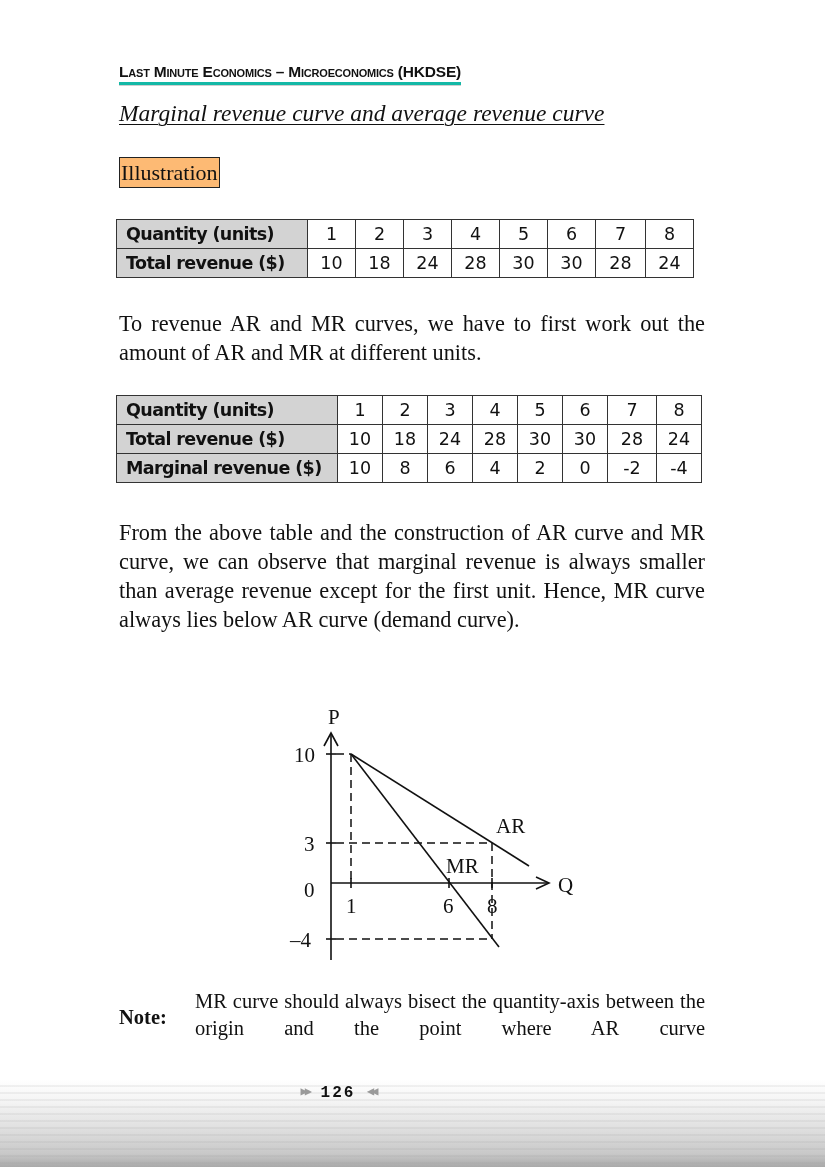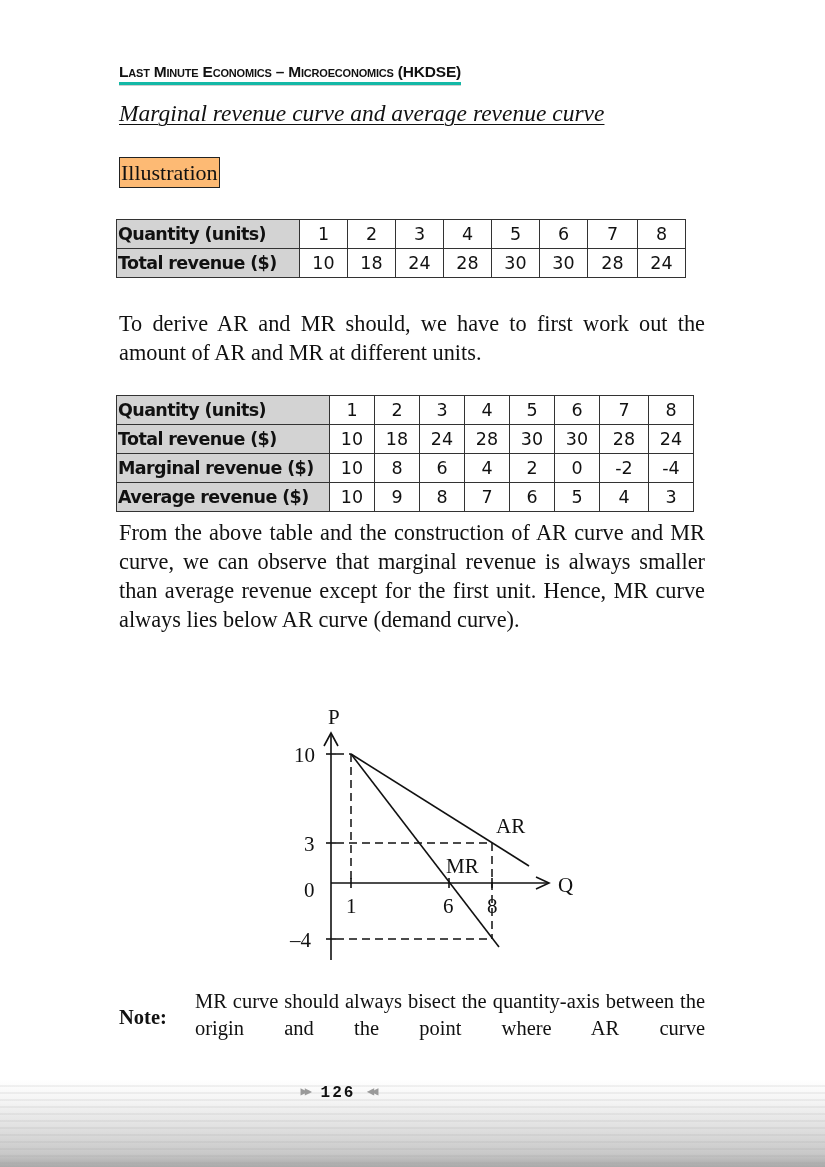--- a/index.html
+++ b/index.html
@@ -31,21 +31,21 @@
     position: absolute; border-collapse: collapse;
     font-family: "DejaVu Sans", "Liberation Sans", sans-serif;
     font-size: 17.5px;
   }
   table.data td {
     border: 1.5px solid #333; text-align: center; padding: 0; height: 28px; line-height: 28px;
   }
   table.data td.rowhead {
     background: #d3d3d3; text-align: left; font-weight: bold;
     font-family: "DejaVu Sans", sans-serif; font-size: 17.5px;
-    padding-left: 1px; letter-spacing: -0.6px; transform-origin: left;
+    padding-left: 9px; letter-spacing: -0.6px; transform-origin: left;
   }
   #t1 { left: 116px; top: 219px; }
   #t1 td.rowhead { width: 181px; }
   #t1 td.val { width: 47px; }
   #t1 td.val.w { width: 49px; }
   #t2 { left: 116px; top: 395px; }
   #t2 td.rowhead { width: 211px; }
   #t2 td.val { width: 44px; }
   #t2 td.val.w { width: 48px; }
   .para {
@@ -101,21 +101,21 @@
     <td class="val">24</td>
     <td class="val">28</td>
     <td class="val">30</td>
     <td class="val">30</td>
     <td class="val w">28</td>
     <td class="val">24</td>
   </tr>
 </tbody>
   </table>
 
-<div class="para" id="p1">To derive AR and MR should, we have to first work out the amount of AR and MR at different units.</div>
+<div class="para" id="p1">To revenue AR and MR curves, we have to first work out the amount of AR and MR at different units.</div>
 
 <table class="data" id="t2">
   <tbody>
       <tr>
     <td class="rowhead">Quantity (units)</td>
     <td class="val">1</td>
     <td class="val">2</td>
     <td class="val">3</td>
     <td class="val">4</td>
     <td class="val">5</td>
@@ -138,31 +138,20 @@
     <td class="rowhead">Marginal revenue ($)</td>
     <td class="val">10</td>
     <td class="val">8</td>
     <td class="val">6</td>
     <td class="val">4</td>
     <td class="val">2</td>
     <td class="val">0</td>
     <td class="val w">-2</td>
     <td class="val">-4</td>
   </tr>
-  <tr>
-    <td class="rowhead">Average revenue ($)</td>
-    <td class="val">10</td>
-    <td class="val">9</td>
-    <td class="val">8</td>
-    <td class="val">7</td>
-    <td class="val">6</td>
-    <td class="val">5</td>
-    <td class="val w">4</td>
-    <td class="val">3</td>
-  </tr>
 </tbody>
   </table>
 
 <div class="para" id="p2">From the above table and the construction of AR curve and MR curve, we can observe that marginal revenue is always smaller than average revenue except for the first unit. Hence, MR curve always lies below AR curve (demand curve).</div>
 
 <svg id="diagram" viewBox="0 0 825 1167" xmlns="http://www.w3.org/2000/svg">
 
   <g stroke="#111" stroke-width="1.6" fill="none">
     <line x1="331" y1="960" x2="331" y2="735"></line>
     <polyline points="324,746 331,733 338,746"></polyline>

